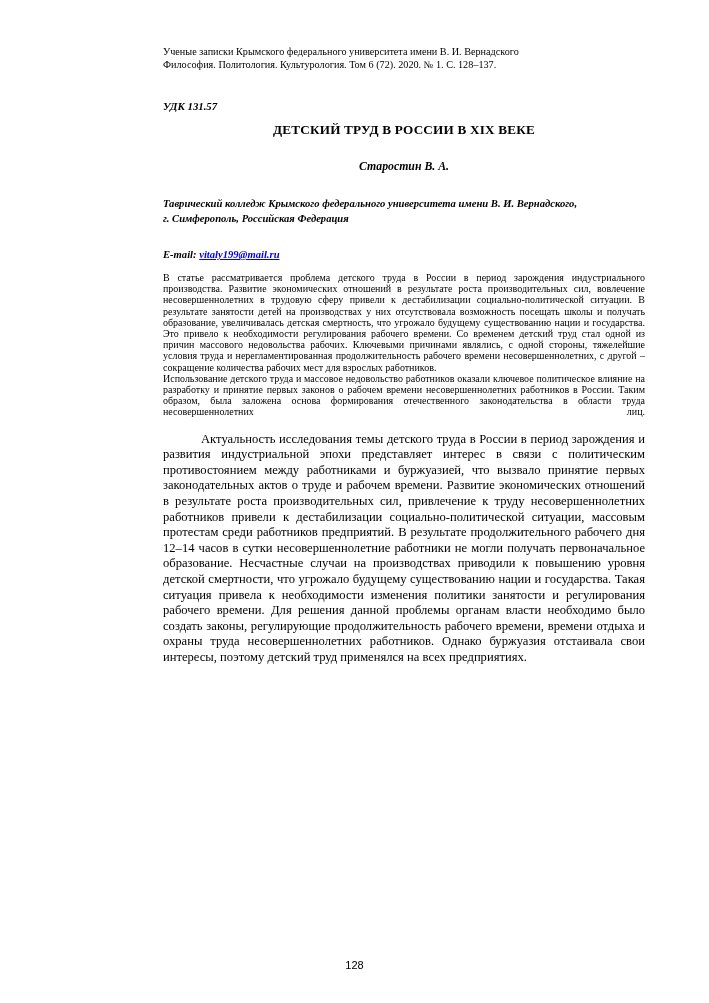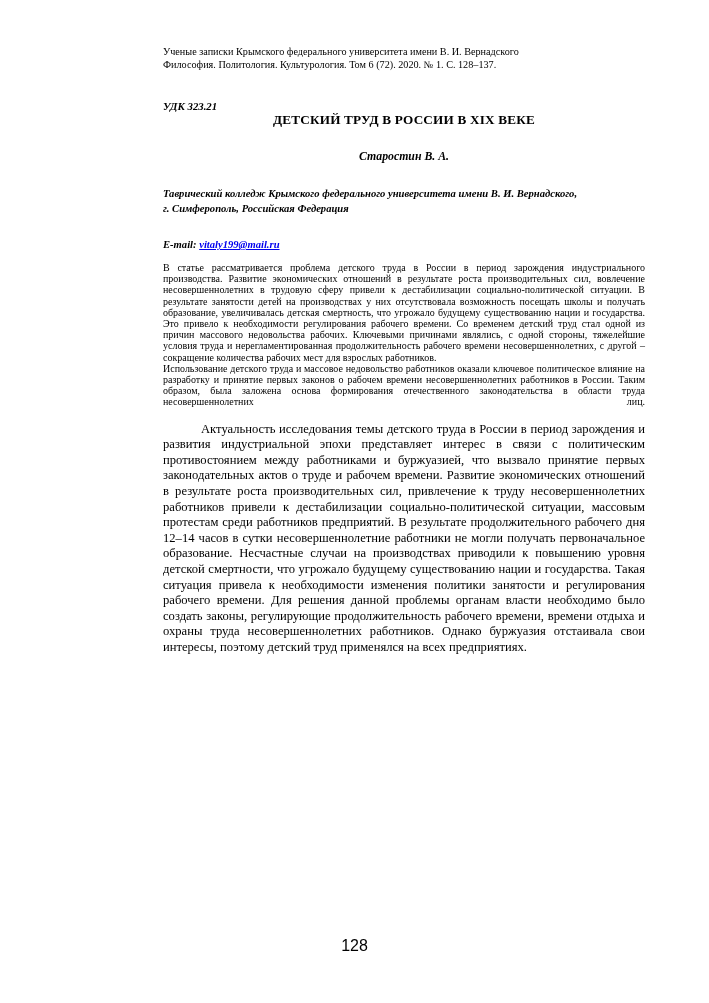--- a/index.html
+++ b/index.html
@@ -25,20 +25,21 @@
     font-size: 10.2px;
     line-height: 13px;
   }
   .udc {
     margin-top: 29px;
     font-weight: bold;
     font-style: italic;
     font-size: 10.8px;
   }
   .title {
+    margin-top: 10px;
     text-align: center;
     font-weight: bold;
     font-size: 13.2px;
     letter-spacing: 0.2px;
   }
   .author {
     margin-top: 21px;
     text-align: center;
     font-weight: bold;
     font-style: italic;
@@ -81,38 +82,38 @@
     margin-top: 14px;
     font-size: 12.6px;
     line-height: 15.6px;
     text-align: justify;
   }
   .body-text p { margin: 0; text-indent: 38px; }
   .page-number {
     position: absolute;
     left: 0;
     right: 0;
-    bottom: 48px;
+    bottom: 32px;
     text-align: center;
-    font-size: 16px;
+    font-size: 11px;
     font-family: "Liberation Sans", sans-serif;
   }
 </style>
 </head>
 <body>
 
 <div class="page">
   <div class="content">
 
     <div class="journal-header">
       <div>Ученые записки Крымского федерального университета имени В. И. Вернадского</div>
       <div>Философия. Политология. Культурология. Том 6 (72). 2020. № 1. С. 128–137.</div>
     </div>
 
-    <div class="udc">УДК 323.21</div>
+    <div class="udc">УДК 131.57</div>
 
     <div class="title">ДЕТСКИЙ ТРУД В РОССИИ В XIX ВЕКЕ</div>
 
     <div class="author">Старостин В. А.</div>
 
     <div class="affiliation">
       <div>Таврический колледж Крымского федерального университета имени В. И. Вернадского,</div>
       <div>г. Симферополь, Российская Федерация</div>
     </div>
 

